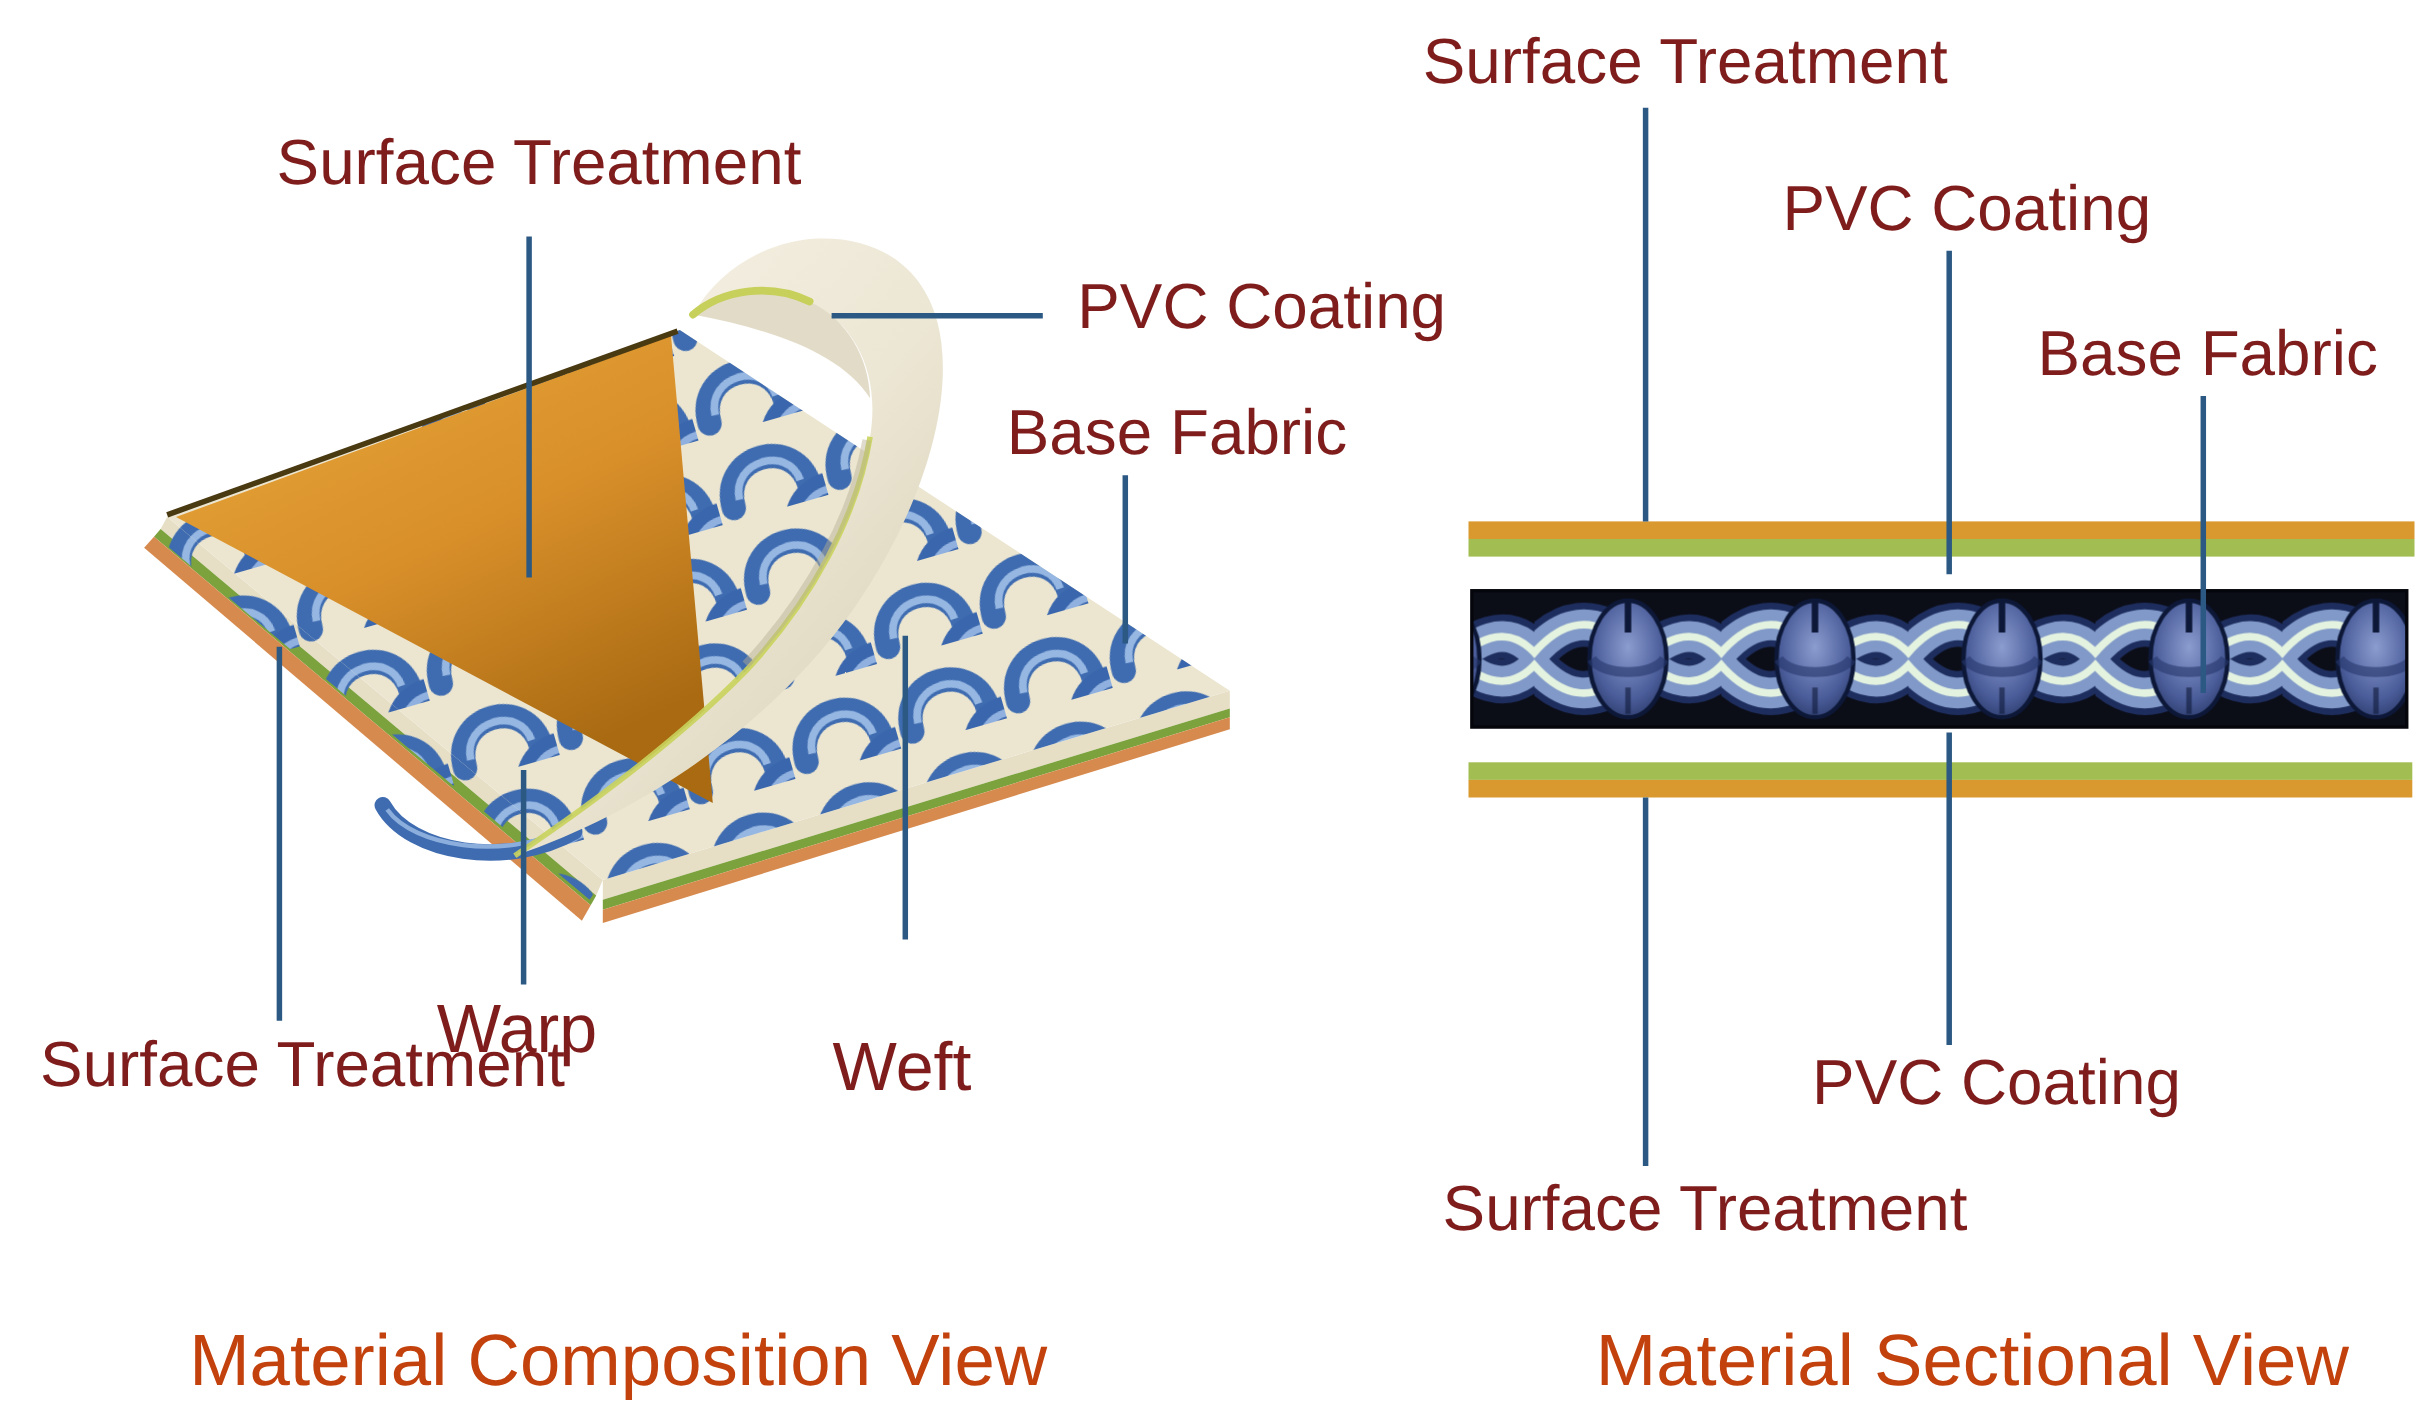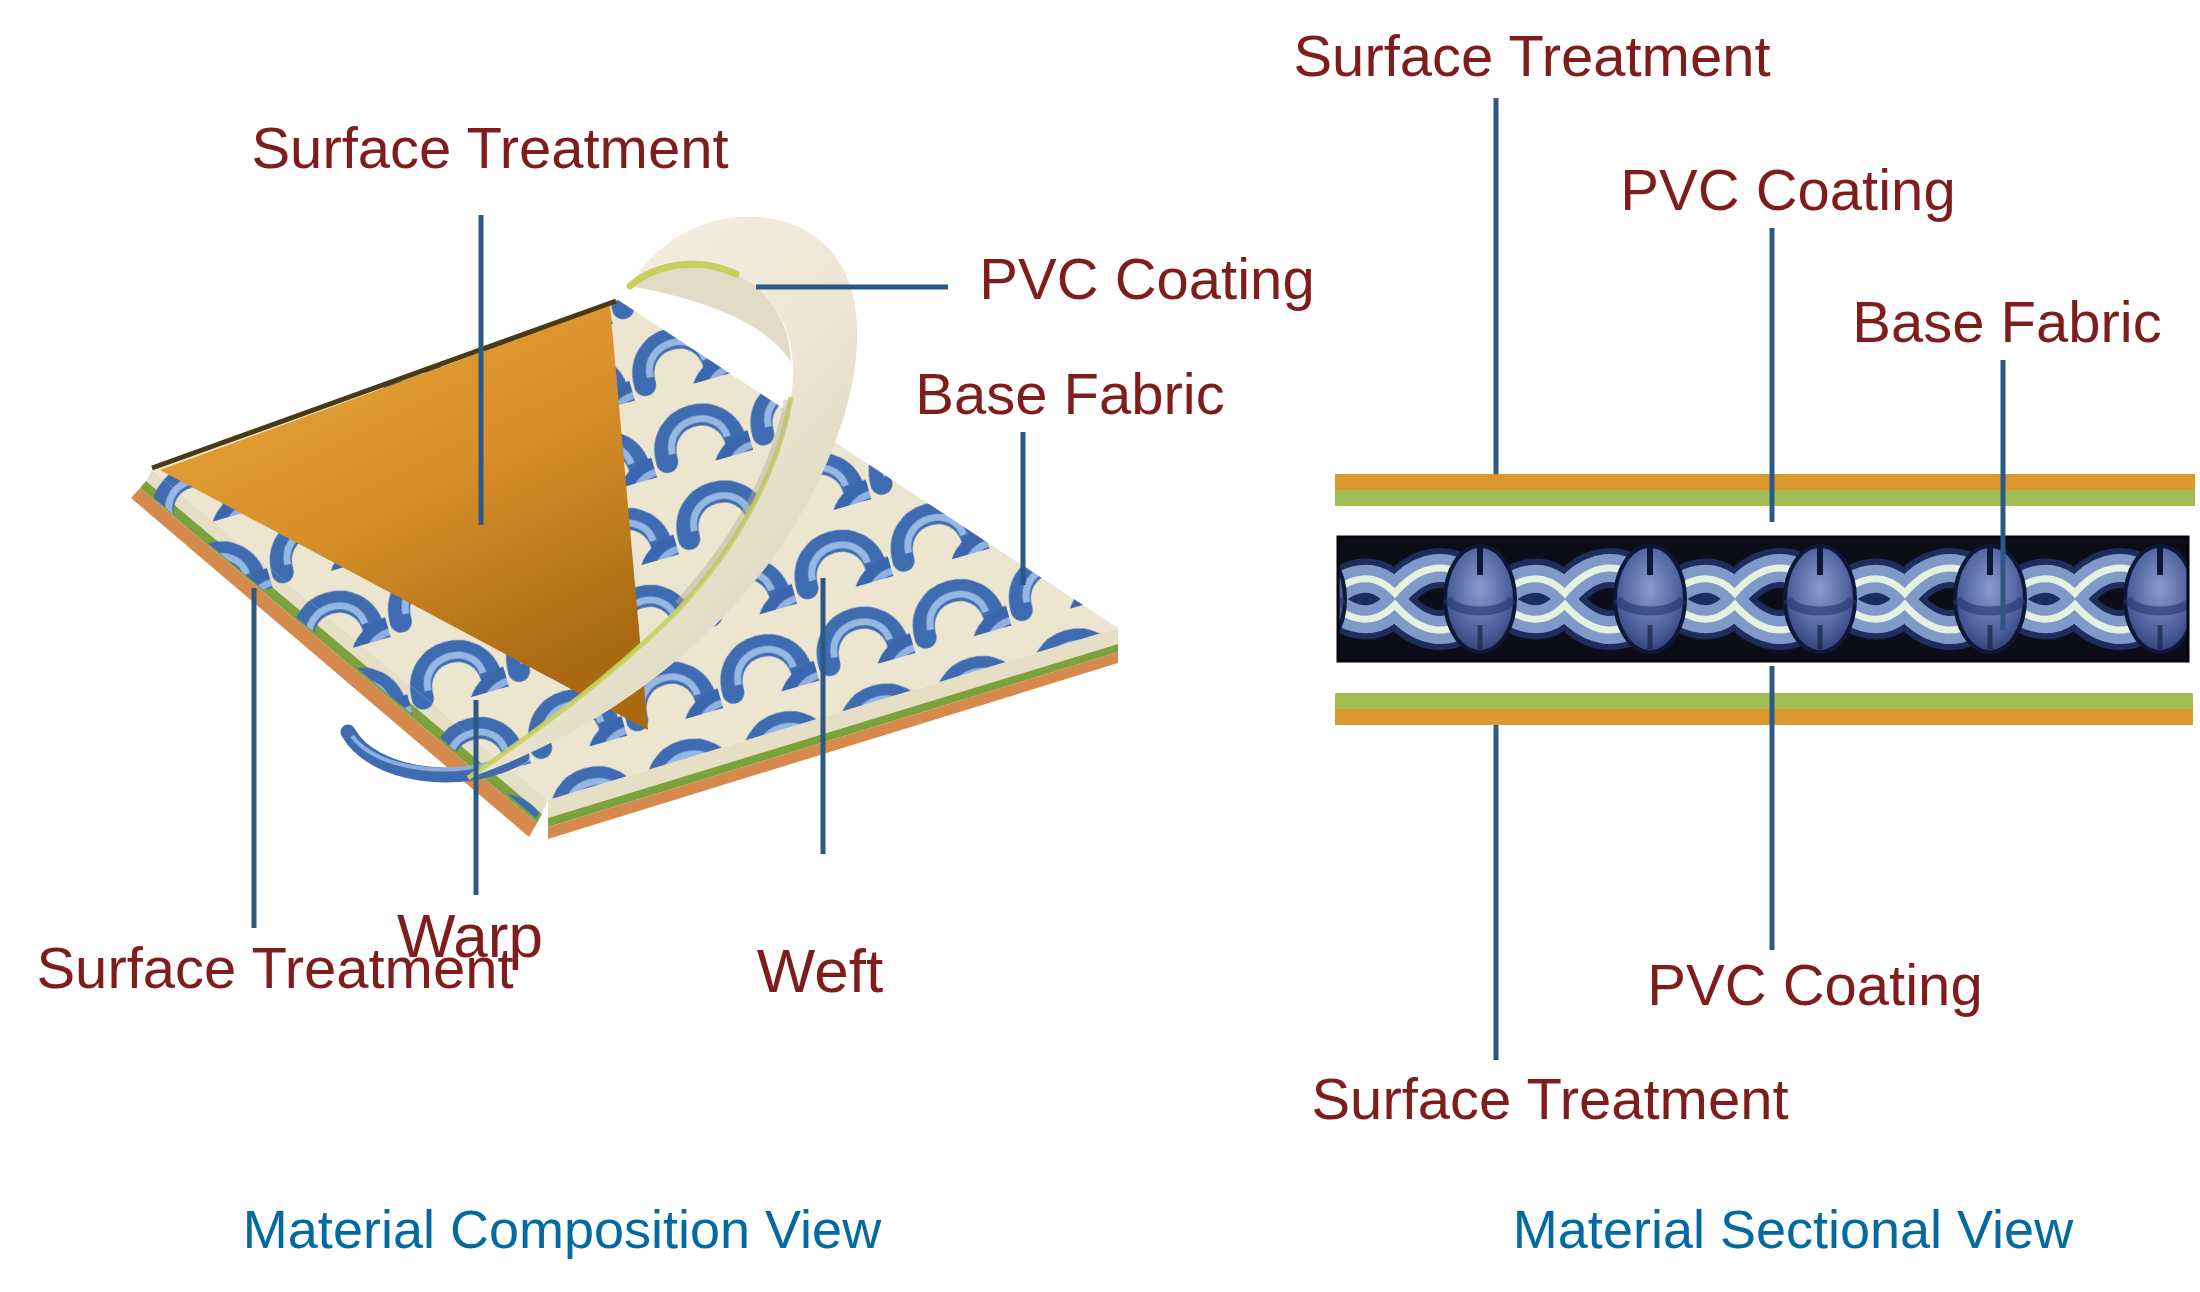--- a/index.html
+++ b/index.html
@@ -4,21 +4,21 @@
 <style>
   html,body{margin:0;padding:0;background:#ffffff;}
   body{width:2200px;height:1292px;position:relative;overflow:hidden;
        font-family:"Liberation Sans","DejaVu Sans",sans-serif;}
   .stage{position:absolute;inset:0;width:2200px;height:1292px;background:#ffffff;}
   svg.diagram{position:absolute;left:0;top:0;width:2200px;height:1292px;display:block;}
   .callout{position:absolute;transform:translateX(-50%);white-space:nowrap;
            color:#7f1d1d;font-size:58px;line-height:1.1;letter-spacing:0px;}
   .callout.big{font-size:62px;}
   .view-title{position:absolute;transform:translateX(-50%);white-space:nowrap;
-              color:#0369a1;font-size:54px;line-height:1.1;}
+              color:#c2410c;font-size:66px;line-height:1.1;}
 </style>
 </head>
 <body>
 
 <div class="stage">
 
   <svg class="diagram" viewBox="0 0 2200 1292">
     <defs>
       <linearGradient id="orangeGrad" x1="0" y1="0" x2="0.55" y2="1">
         <stop offset="0" stop-color="#eaa93c"></stop>

